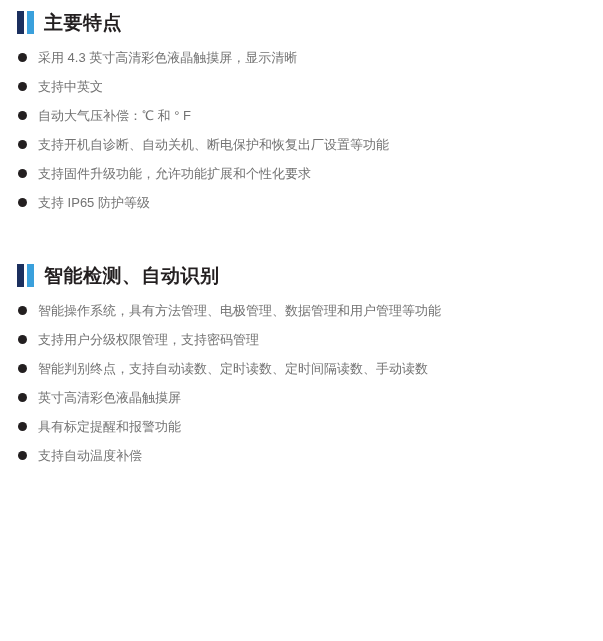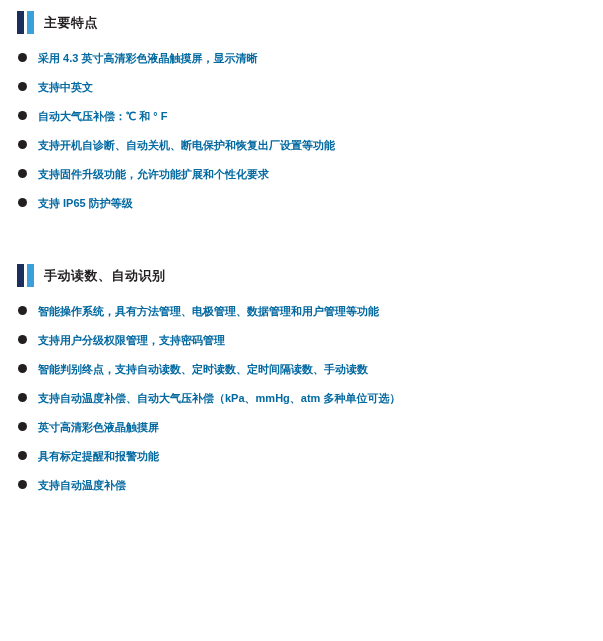--- a/index.html
+++ b/index.html
@@ -40,40 +40,39 @@
     margin-left: 3px;
   }
   .bar {
     width: 7px;
     height: 23px;
     display: block;
   }
   .bar.dark { background: #1b2f5e; }
   .bar.light { background: #3aa0dc; margin-left: 3px; }
   .section-title {
-    font-size: 13px;
+    font-size: 19px;
     font-weight: bold;
     letter-spacing: 0.5px;
     color: #231f20;
     line-height: 23px;
   }
 
   ul.bullets {
     list-style: none;
     margin: 0;
     padding: 0;
   }
   ul.bullets > li {
     position: relative;
     padding-left: 24px;
-    font-size: 11px;
+    font-size: 13px;
     line-height: 28px;
-    color: #0369a1;
+    color: #737373;
     margin-bottom: 1px;
-    font-weight: bold;
   }
   ul.bullets > li .dot {
     position: absolute;
     left: 4px;
     top: 9px;
     width: 9px;
     height: 9px;
     border-radius: 50%;
     background: #231f20;
     display: block;
@@ -120,38 +119,34 @@
       </li>
     </ul>
   </div>
 
   <div class="section section-2">
     <div class="section-head">
       <span class="bar-group">
         <span class="bar dark"></span>
         <span class="bar light"></span>
       </span>
-      <span class="section-title">手动读数、自动识别</span>
+      <span class="section-title">智能检测、自动识别</span>
     </div>
     <ul class="bullets">
       <li>
         <span class="dot"></span>
         <span class="txt">智能操作系统，具有方法管理、电极管理、数据管理和用户管理等功能</span>
       </li>
       <li>
         <span class="dot"></span>
         <span class="txt">支持用户分级权限管理，支持密码管理</span>
       </li>
       <li>
         <span class="dot"></span>
         <span class="txt">智能判别终点，支持自动读数、定时读数、定时间隔读数、手动读数</span>
-      </li>
-      <li>
-        <span class="dot"></span>
-        <span class="txt">支持自动温度补偿、自动大气压补偿（kPa、mmHg、atm 多种单位可选）</span>
       </li>
       <li>
         <span class="dot"></span>
         <span class="txt">英寸高清彩色液晶触摸屏</span>
       </li>
       <li>
         <span class="dot"></span>
         <span class="txt">具有标定提醒和报警功能</span>
       </li>
       <li>

